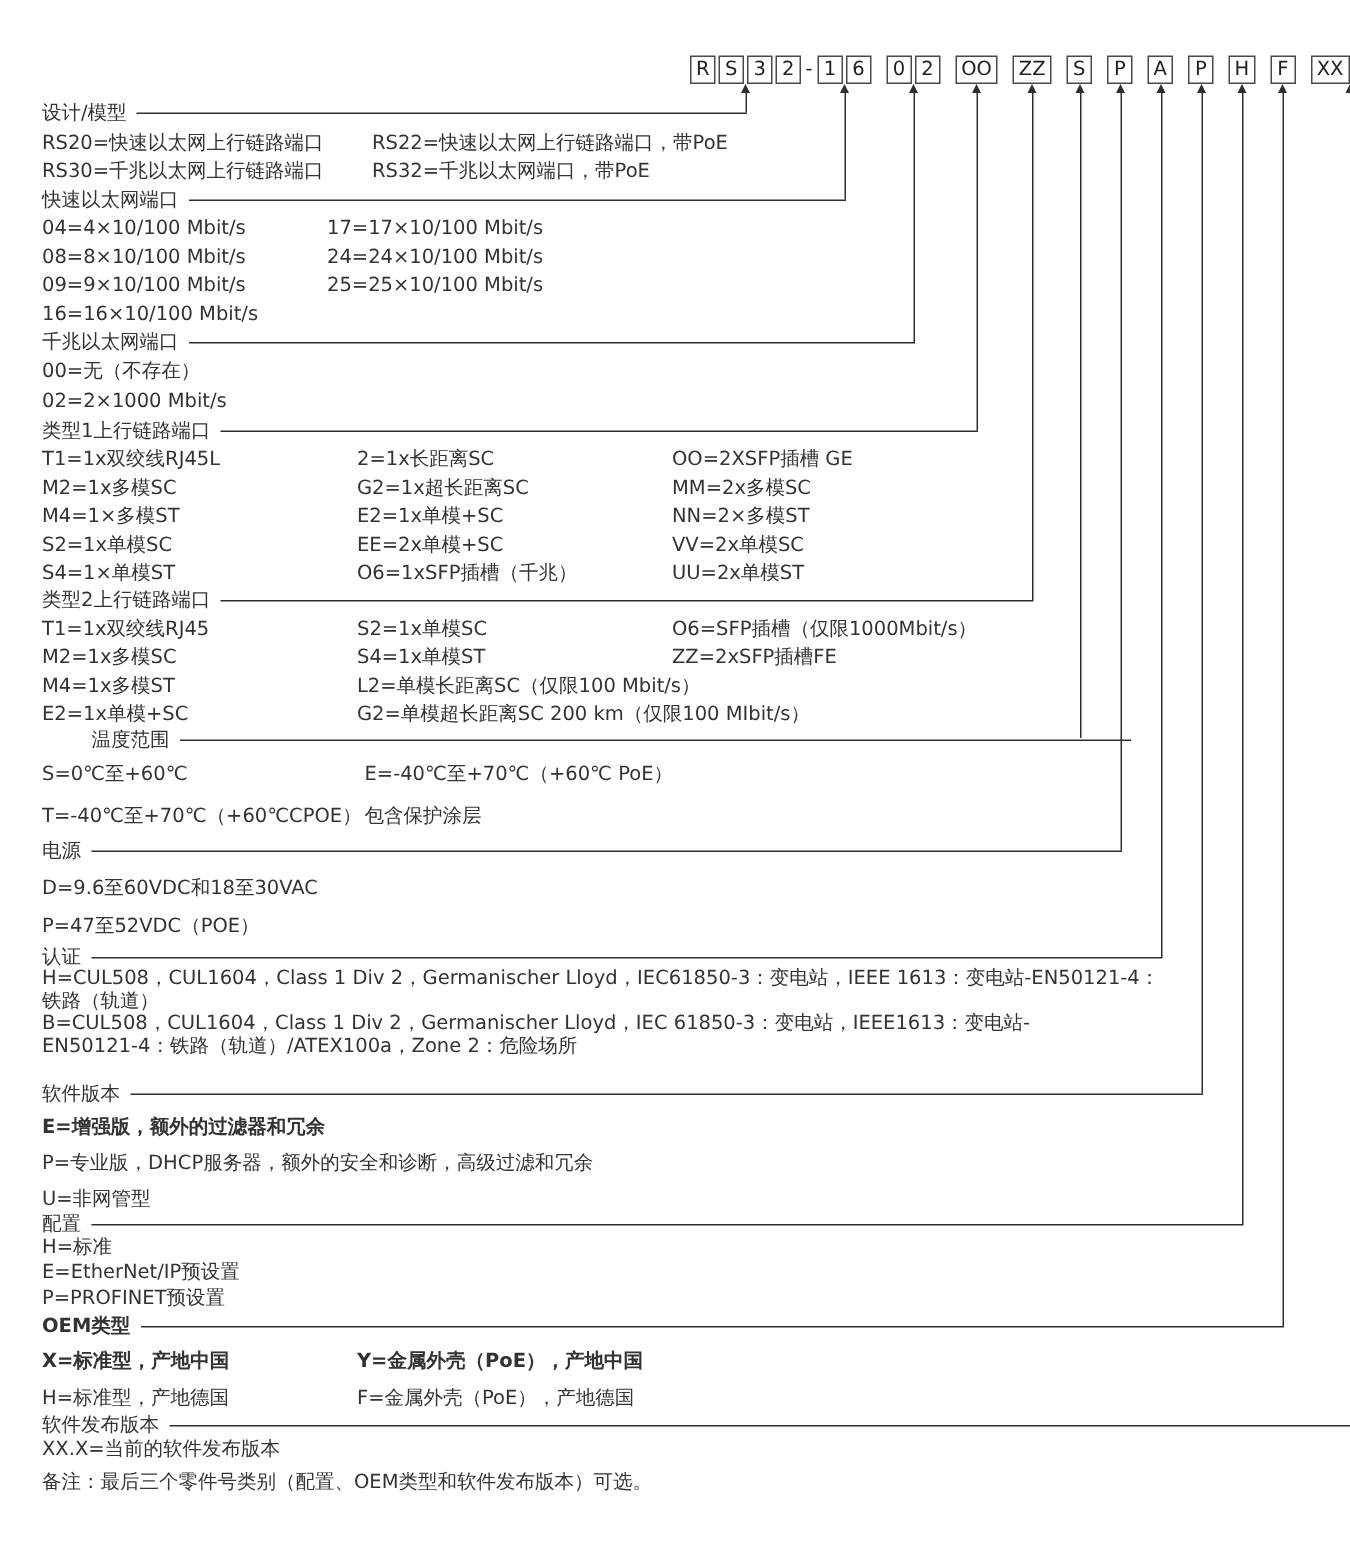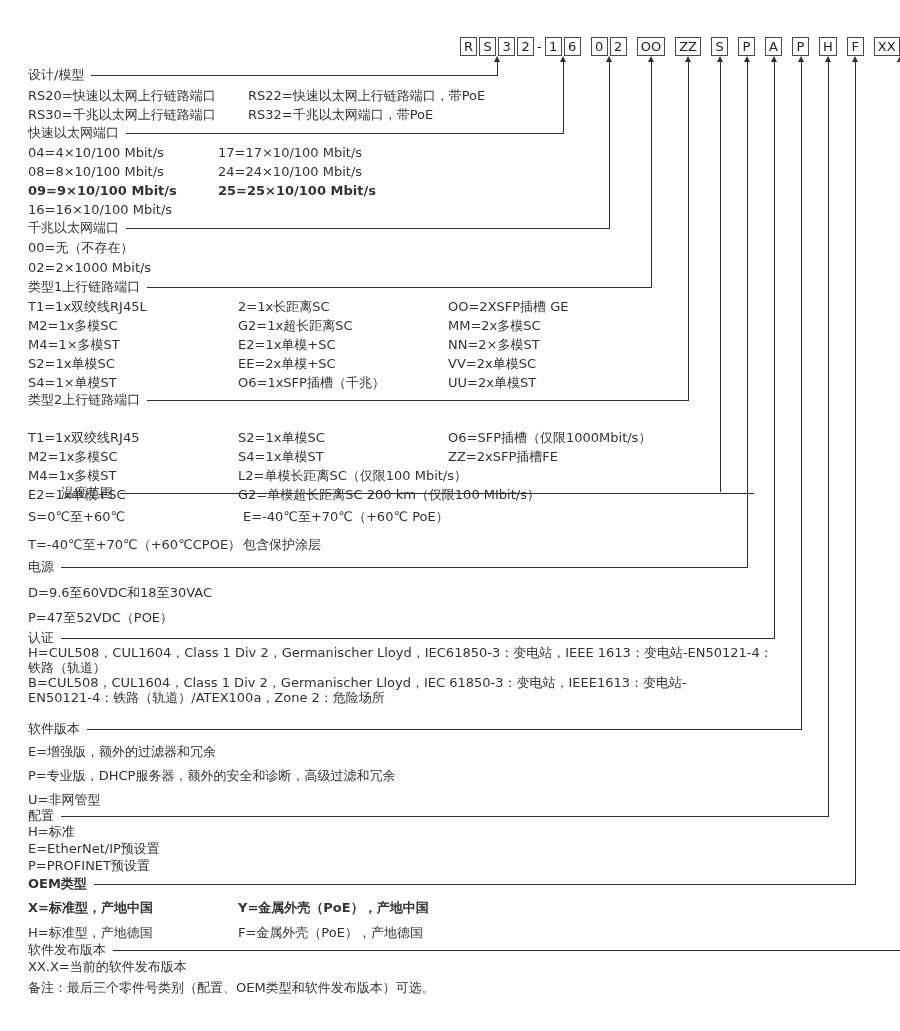--- a/index.html
+++ b/index.html
@@ -66,21 +66,21 @@
     </div>
     <div class="sec-content" style="top: 143px;">
       <div class="row" style="height: 19px; line-height: 19px;">
         <span class="cell" style="width: 190px;">04=4×10/100 Mbit/s</span>
         <span class="cell">17=17×10/100 Mbit/s</span>
       </div>
       <div class="row" style="height: 19px; line-height: 19px;">
         <span class="cell" style="width: 190px;">08=8×10/100 Mbit/s</span>
         <span class="cell">24=24×10/100 Mbit/s</span>
       </div>
-      <div class="row" style="height: 19px; line-height: 19px; font-weight: bold;">
+      <div class="row" style="height: 19px; line-height: 19px;">
         <span class="cell" style="width: 190px;">09=9×10/100 Mbit/s</span>
         <span class="cell">25=25×10/100 Mbit/s</span>
       </div>
       <div class="row" style="height: 19px; line-height: 19px;">
         <span class="cell">16=16×10/100 Mbit/s</span>
       </div>
     </div>
     <div class="sec-header" style="top: 219px; width: 582px;">
       <span class="sec-label">千兆以太网端口</span>
       <span class="leader"></span>
@@ -121,21 +121,21 @@
       <div class="row" style="height: 19px; line-height: 19px;">
         <span class="cell" style="width: 210px;">S4=1×单模ST</span>
         <span class="cell" style="width: 210px;">O6=1xSFP插槽（千兆）</span>
         <span class="cell">UU=2x单模ST</span>
       </div>
     </div>
     <div class="sec-header" style="top: 391px; width: 661px;">
       <span class="sec-label">类型2上行链路端口</span>
       <span class="leader"></span>
     </div>
-    <div class="sec-content" style="top: 428px;">
+    <div class="sec-content" style="top: 410px;">
       <div class="row" style="height: 19px; line-height: 19px;">
         <span class="cell" style="width: 210px;">T1=1x双绞线RJ45</span>
         <span class="cell" style="width: 210px;">S2=1x单模SC</span>
         <span class="cell">O6=SFP插槽（仅限1000Mbit/s）</span>
       </div>
       <div class="row" style="height: 19px; line-height: 19px;">
         <span class="cell" style="width: 210px;">M2=1x多模SC</span>
         <span class="cell" style="width: 210px;">S4=1x单模ST</span>
         <span class="cell">ZZ=2xSFP插槽FE</span>
       </div>
@@ -190,21 +190,21 @@
       </div>
       <div class="row" style="height: 15px; line-height: 15px;">
         <span class="cell">EN50121-4：铁路（轨道）/ATEX100a，Zone 2：危险场所</span>
       </div>
     </div>
     <div class="sec-header" style="top: 720px; width: 774px;">
       <span class="sec-label">软件版本</span>
       <span class="leader"></span>
     </div>
     <div class="sec-content" style="top: 740px;">
-      <div class="row" style="height: 24px; line-height: 24px;">
+      <div class="row" style="height: 24px; line-height: 24px; font-weight: bold;">
         <span class="cell">E=增强版，额外的过滤器和冗余</span>
       </div>
       <div class="row" style="height: 24px; line-height: 24px;">
         <span class="cell">P=专业版，DHCP服务器，额外的安全和诊断，高级过滤和冗余</span>
       </div>
       <div class="row" style="height: 24px; line-height: 24px;">
         <span class="cell">U=非网管型</span>
       </div>
     </div>
     <div class="sec-header" style="top: 807px; width: 801px;">

